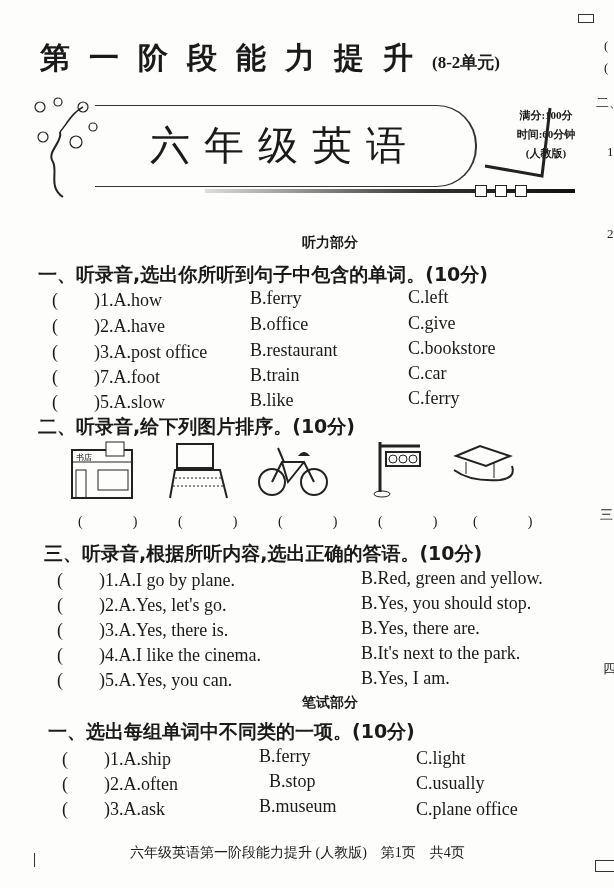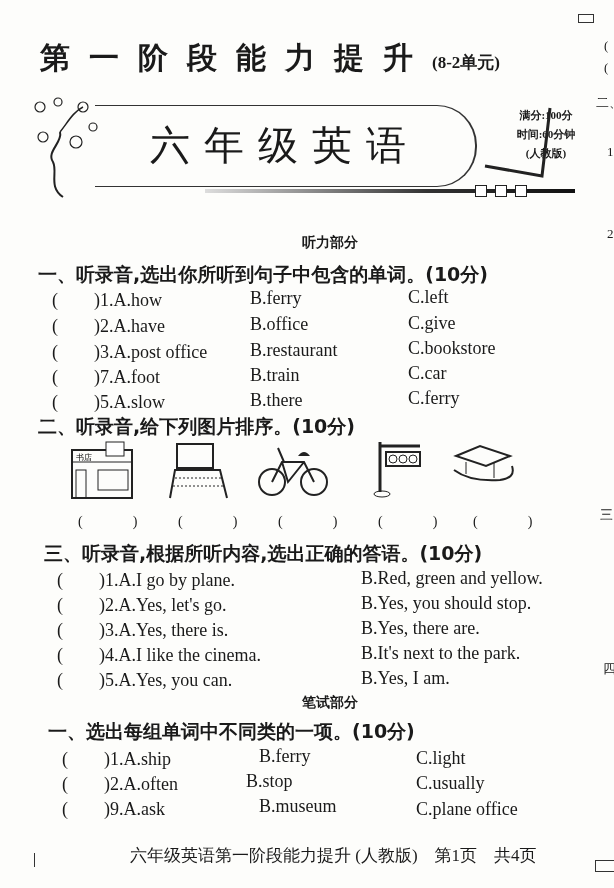--- a/index.html
+++ b/index.html
@@ -14,21 +14,21 @@
   .info { left:510px; top:106px; font-size:11px; font-weight:bold; line-height:19px; text-align:center; width:72px; }
   .flag { left:470px; top:106px; width:90px; height:80px; }
   .bar { left:205px; top:189px; width:370px; height:4px; background:linear-gradient(90deg,#ddd,#333 60%,#111); }
   .bar-box { top:185px; width:10px; height:10px; background:#fff; border:1px solid #222; }
   .tree { left:28px; top:92px; width:70px; height:110px; }
   .sec-center { font-weight:bold; font-size:14px; text-align:center; width:614px; left:0;margin-left:23px; }
   .sec { font-size:19px; font-weight:bold; font-family:"DejaVu Sans",sans-serif; }
   .row { font-size:18px; white-space:nowrap; }
   .pic { top:440px; width:70px; height:60px; }
   .paren-pic { top:513px; font-size:14px; letter-spacing:18px; }
-  .footer { left:130px; top:844px; font-size:17px; }
+  .footer { left:130px; top:844px; font-size:14px; }
   .edge { font-size:13px; }
 </style>
 </head>
 <body>
 
 <div class="abs title"><span>第一阶段能力提升</span><span class="sub">(8-2单元)</span></div>
 
 <svg class="abs tree" viewBox="0 0 70 110">
   <path d="M35 105 C20 95 30 80 25 70 C18 60 35 50 32 40" fill="none" stroke="#222" stroke-width="2"></path>
   <path d="M32 40 C40 30 45 20 55 15" fill="none" stroke="#222" stroke-width="1.5"></path>
@@ -70,21 +70,21 @@
 
 <div class="abs row" style="left:52px;top:340px"><span>(　　)3.A.post office</span></div>
 <div class="abs row" style="left:250px;top:340px">B.restaurant</div>
 <div class="abs row" style="left:408px;top:338px">C.bookstore</div>
 
 <div class="abs row" style="left:52px;top:365px"><span>(　　)7.A.foot</span></div>
 <div class="abs row" style="left:250px;top:365px">B.train</div>
 <div class="abs row" style="left:408px;top:363px">C.car</div>
 
 <div class="abs row" style="left:52px;top:390px"><span>(　　)5.A.slow</span></div>
-<div class="abs row" style="left:250px;top:390px">B.there</div>
+<div class="abs row" style="left:250px;top:390px">B.like</div>
 <div class="abs row" style="left:408px;top:388px">C.ferry</div>
 
 <div class="abs sec" style="left:38px;top:414px">二、听录音,给下列图片排序。(10分)</div>
 
 <svg class="abs pic" style="left:68px" viewBox="0 0 70 60">
   <rect x="4" y="10" width="60" height="48" fill="none" stroke="#222" stroke-width="2"></rect>
   <line x1="4" y1="22" x2="64" y2="22" stroke="#222"></line>
     <rect x="8" y="30" width="10" height="28" fill="none" stroke="#222"></rect>
   <rect x="30" y="30" width="30" height="20" fill="none" stroke="#222"></rect>
     <rect x="38" y="2" width="18" height="14" fill="#fff" stroke="#222"></rect>
@@ -137,23 +137,23 @@
 <div class="abs row" style="left:57px;top:668px">(　　)5.A.Yes, you can.</div>
 <div class="abs row" style="left:361px;top:668px">B.Yes, I am.</div>
 
 <div class="abs sec-center" style="top:694px">笔试部分</div>
 <div class="abs sec" style="left:48px;top:719px">一、选出每组单词中不同类的一项。(10分)</div>
 
 <div class="abs row" style="left:62px;top:747px">(　　)1.A.ship</div>
 <div class="abs row" style="left:259px;top:746px">B.ferry</div>
 <div class="abs row" style="left:416px;top:748px">C.light</div>
 <div class="abs row" style="left:62px;top:772px">(　　)2.A.often</div>
-<div class="abs row" style="left:246px;top:771px">B.stop</div>
+<div class="abs row" style="left:269px;top:771px">B.stop</div>
 <div class="abs row" style="left:416px;top:773px">C.usually</div>
-<div class="abs row" style="left:62px;top:797px">(　　)9.A.ask</div>
+<div class="abs row" style="left:62px;top:797px">(　　)3.A.ask</div>
 <div class="abs row" style="left:259px;top:796px">B.museum</div>
 <div class="abs row" style="left:416px;top:799px">C.plane office</div>
 
 <div class="abs footer">六年级英语第一阶段能力提升 (人教版)　第1页　共4页</div>
 <div class="abs" style="left:34px;top:853px;width:1px;height:14px;background:#333"></div>
 
 <div class="abs" style="left:578px;top:14px;width:14px;height:7px;border:1px solid #333"></div>
 <div class="abs edge" style="left:604px;top:38px">(</div>
 <div class="abs edge" style="left:604px;top:60px">(</div>
 <div class="abs edge" style="left:596px;top:94px">二、</div>

